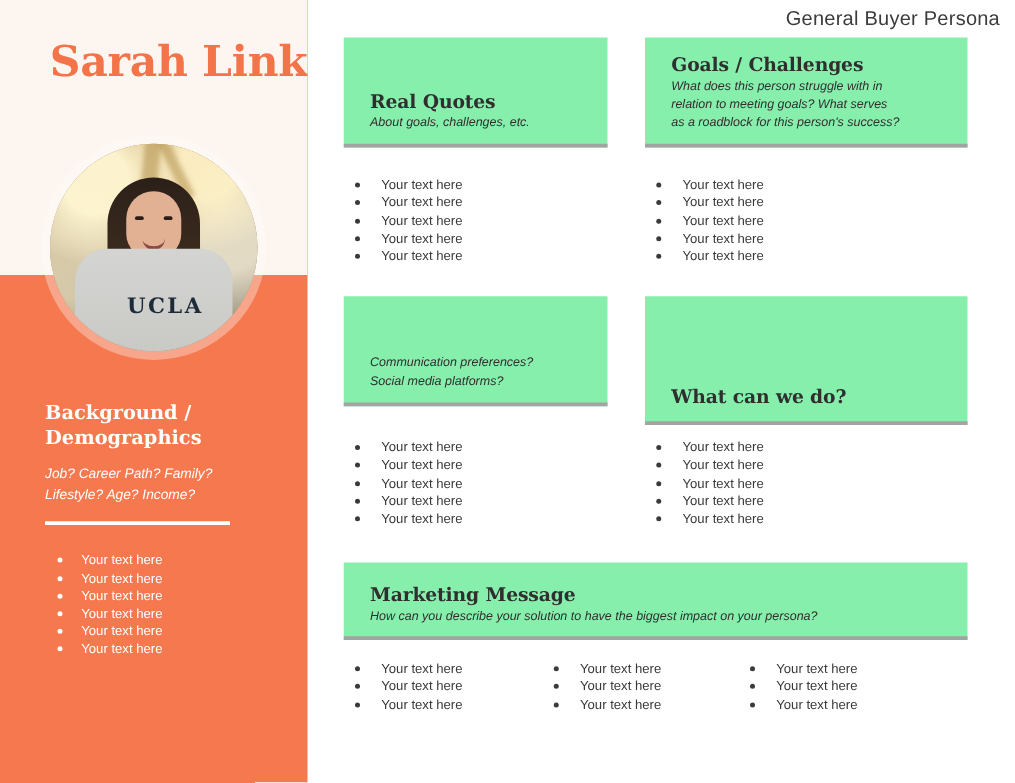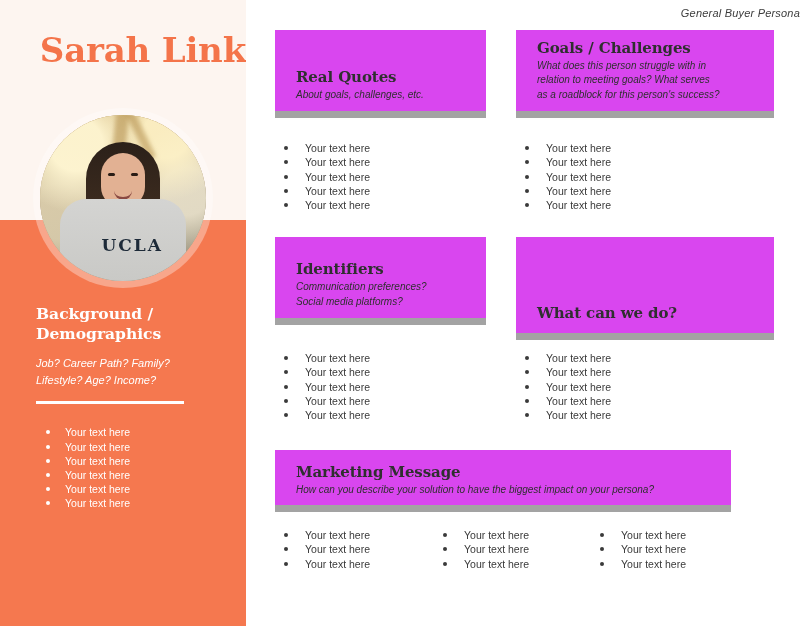--- a/index.html
+++ b/index.html
@@ -166,21 +166,21 @@
     color: #1d2a38;
     font-family: "DejaVu Serif", serif;
     font-weight: bold;
     font-size: 17px;
     letter-spacing: 2px;
   }
 
   #sidebar-body {
     position: absolute;
     left: 36px;
-    top: 304px;
+    top: 320px;
     width: 178px;
   }
   #bg-heading {
     color: #ffffff;
     font-family: "DejaVu Serif", serif;
     font-weight: bold;
     font-size: 15.5px;
     line-height: 1.32;
     margin: 0 0 10px 0;
   }
@@ -227,29 +227,28 @@
     left: 246px;
     top: 0;
     width: 566px;
     height: 626px;
   }
   #doc-label {
     position: absolute;
     right: 12px;
     top: 7px;
     color: #3c3c3c;
-    font-style: italic;
-    font-size: 11px;
+    font-size: 16px;
     letter-spacing: 0.2px;
   }
 
   .card {
     position: absolute;
-    background: #d946ef;
-    border-bottom: 7px solid #a3a3a3;
+    background: #86efac;
+    border-bottom: 3px solid #a3a3a3;
     box-sizing: border-box;
   }
   .card .inner {
     position: absolute;
     left: 21px;
     right: 14px;
     bottom: 9px;
   }
   .card h2 {
     margin: 0 0 2px 0;
@@ -266,21 +265,21 @@
     font-size: 10px;
     line-height: 1.45;
     white-space: pre-line;
   }
 
   
   #card-quotes     { left: 29px;  top: 30px;  width: 211px; height: 88px; padding-left: 36px; }
   #card-goals      { left: 270px; top: 30px;  width: 258px; height: 88px; }
   #card-identifiers{ left: 29px;  top: 237px; width: 211px; height: 88px; }
   #card-whatcanwedo{ left: 270px; top: 237px; width: 258px; height: 103px; }
-  #card-marketing  { left: 29px;  top: 450px; width: 456px; height: 62px; }
+  #card-marketing  { left: 29px;  top: 450px; width: 499px; height: 62px; }
   #card-marketing .inner { left: 21px; right: 14px; bottom: 8px; }
 
   ul.main-list {
     position: absolute;
     list-style: none;
     margin: 0;
     padding: 0;
   }
   ul.main-list li {
     position: relative;
@@ -382,21 +381,20 @@
     <ul class="main-list" id="list-goals">
         <li>Your text here</li>
         <li>Your text here</li>
         <li>Your text here</li>
         <li>Your text here</li>
         <li>Your text here</li>
       </ul>
 
     <div class="card" id="card-identifiers">
       <div class="inner">
-        <h2>Identifiers</h2>
         <p>Communication preferences?
 Social media platforms?</p>
       </div>
     </div>
     <ul class="main-list" id="list-identifiers">
         <li>Your text here</li>
         <li>Your text here</li>
         <li>Your text here</li>
         <li>Your text here</li>
         <li>Your text here</li>

